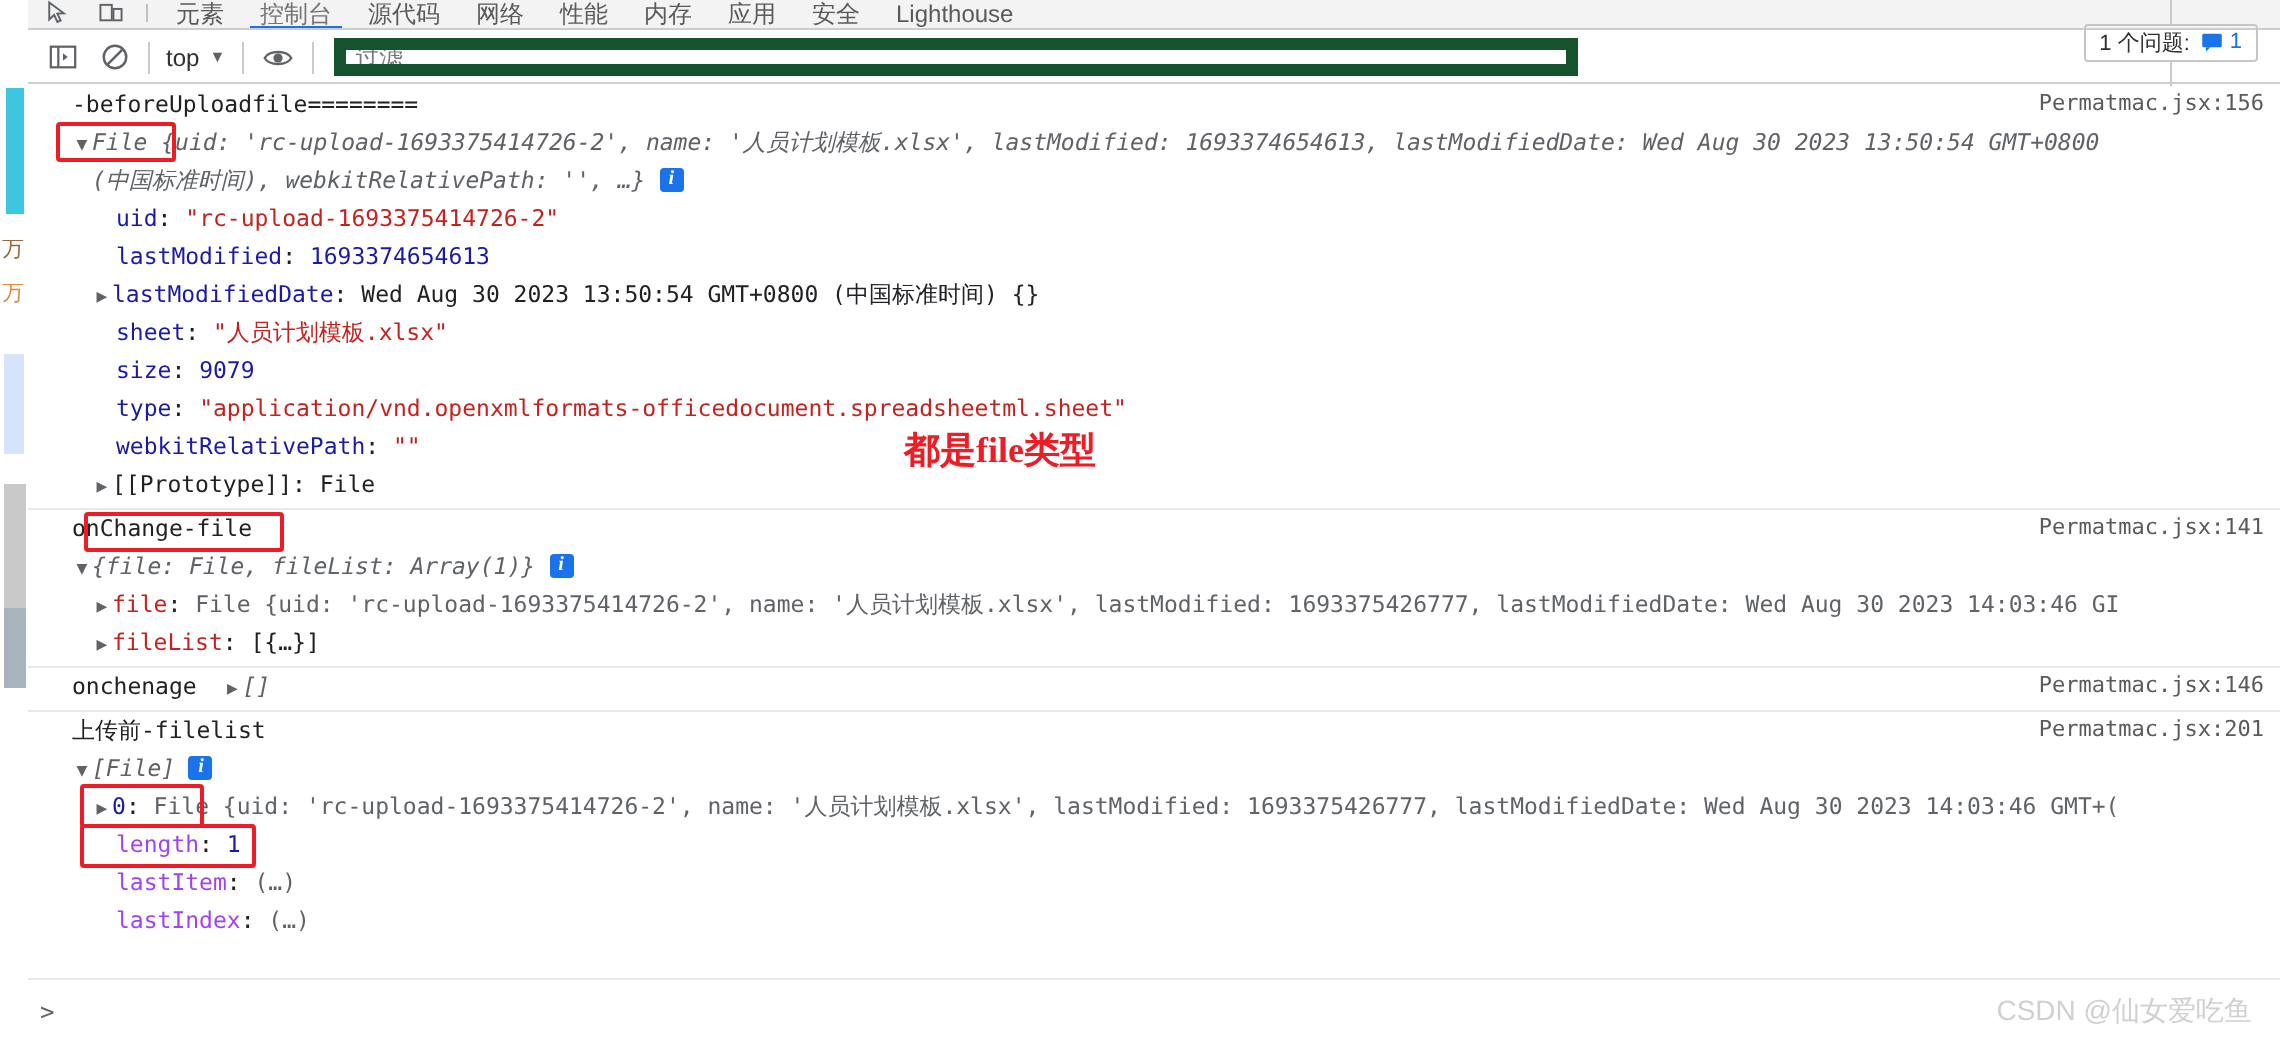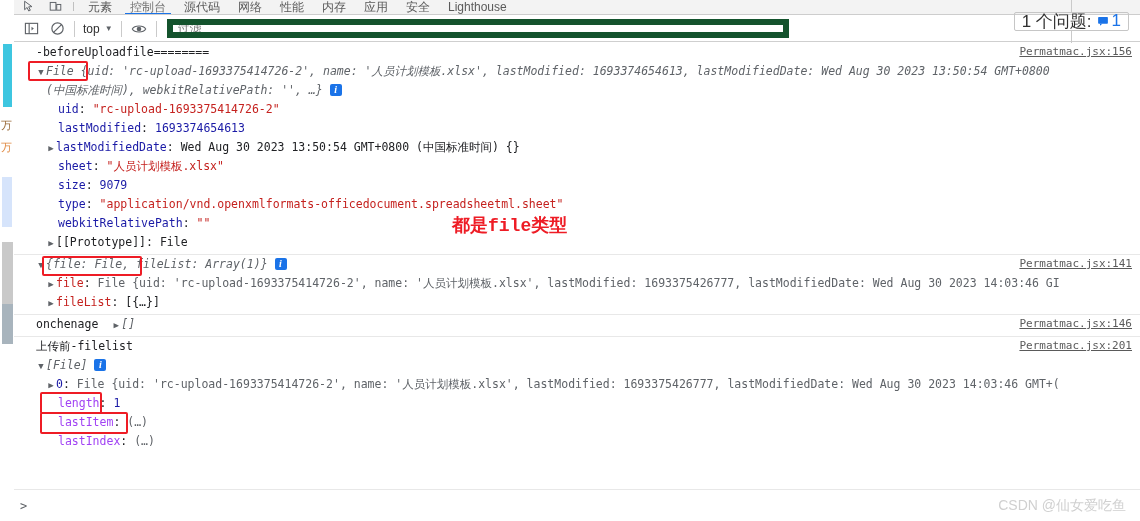--- a/index.html
+++ b/index.html
@@ -137,21 +137,21 @@
     display: flex; align-items: center;
     font-size: 12px; color: #303030;
     padding: 0 5px; height: 20px; cursor: pointer;
     white-space: nowrap;
   }
   .level-select .caret { margin-left: 5px; font-size: 8px; color: #5f6368; }
   .issues-pill {
     display: flex; align-items: center; gap: 5px;
     border: 1px solid #c6c6c6; border-radius: 2px;
     height: 19px; padding: 0 7px;
-    font-size: 17px; color: #303030;
+    font-size: 11px; color: #303030;
     margin: 0 6px; cursor: pointer;
     white-space: nowrap;
   }
   .issue-badge { display:flex; align-items:center; gap:3px; color:#1a73e8; }
   .hidden-count {
     font-size: 12px; color: #9aa0a6;
     white-space: nowrap; margin-right: 8px;
   }
   .gear { width: 18px; height: 18px; cursor: pointer; }
 
@@ -165,21 +165,20 @@
     font-size: 11.5px;
     color: #202124;
   }
   .msg-group { position: relative; }
   .msg-group.bordered { border-bottom: 1px solid #e8e8e8; }
   .srclink {
     position: absolute; right: 8px;
     font-family: "DejaVu Sans Mono", monospace;
     font-size: 11px;
     color: #5a5a5a;
-    text-decoration: underline;
     cursor: pointer;
     white-space: nowrap;
   }
   .line {
     position: relative;
     height: 19px;
     line-height: 19px;
     white-space: nowrap;
     overflow: hidden;
   }
@@ -228,21 +227,21 @@
   
   .redbox {
     position: absolute;
     border: 2px solid #ee1c25;
     border-radius: 2px;
     pointer-events: none;
   }
   .annot {
     position: absolute;
     color: #ee1c25;
-    font-family: Liberation Mono, monospace;
+    font-family: Liberation Serif, serif;
     font-size: 18px;
     font-weight: bold;
     white-space: nowrap;
   }
 
   
   .prompt {
     position: absolute; left: 0; bottom: 0;
     width: 1126px; height: 32px;
     border-top: 1px solid #e8e8e8;
@@ -418,20 +417,23 @@
           <span class="t-blue">webkitRelativePath</span><span class="t-plain">: </span><span class="t-str">""</span>
         </div>
         <div class="line pad2">
           <span class="tri tri-right"></span><span class="t-plain">[[Prototype]]</span><span class="t-plain">: </span><span class="t-plain">File</span>
         </div>
       </div>
 
       <div class="msg-group bordered" style="padding-bottom:2px;">
         <a class="srclink" style="top:2px;">Permatmac.jsx:141</a>
 
+        <div class="line pad1">
+          <span class="t-plain">onChange-file</span>
+        </div>
 
         <div class="line pad1">
           <span class="tri tri-down"></span><span class="t-grey t-ital">{file: File, fileList: Array(1)}</span>
           <span class="info-badge">i</span>
         </div>
 
         <div class="line pad2">
           <span class="tri tri-right"></span><span class="t-name">file</span><span class="t-plain">: </span><span class="t-grey">File {uid: 'rc-upload-1693375414726-2', name: '人员计划模板.xlsx', lastModified: 1693375426777, lastModifiedDate: Wed Aug 30 2023 14:03:46 GI</span>
         </div>
         <div class="line pad2">

